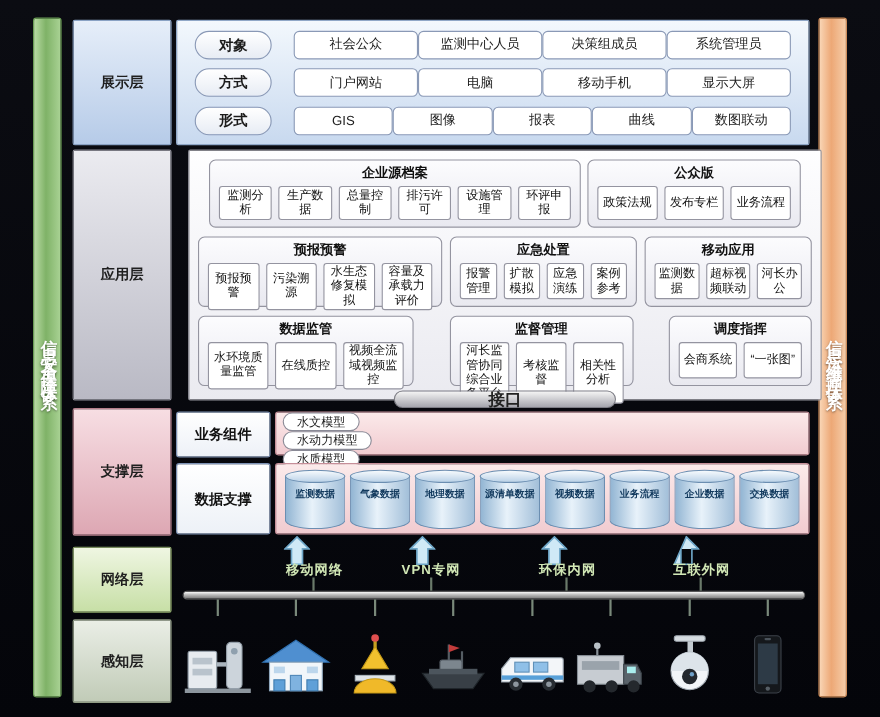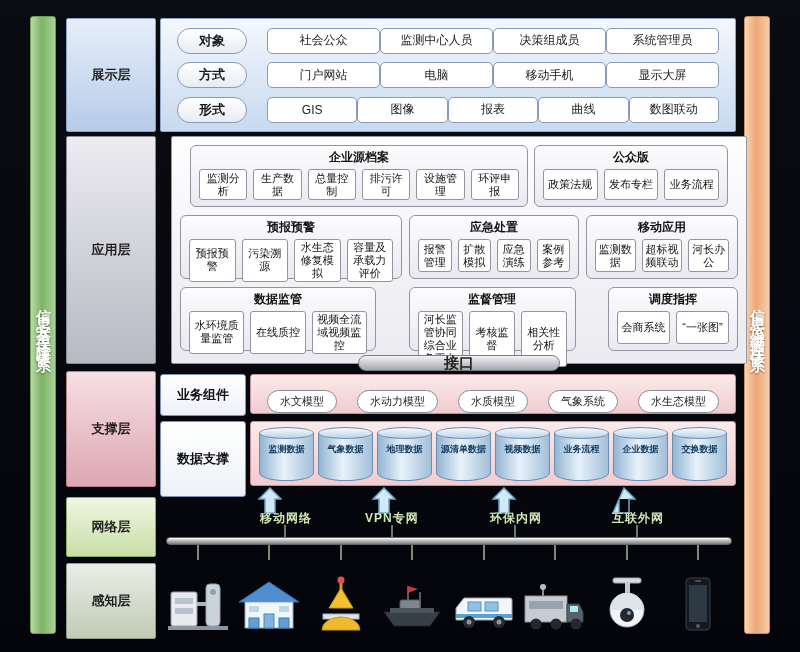--- a/index.html
+++ b/index.html
@@ -37,23 +37,23 @@
   .group { border:1px solid #9494a0; border-radius:6px; background:linear-gradient(180deg,#fcfcfe,#e9e9f0); display:flex; flex-direction:column; }
   .group-title { text-align:center; font-size:12px; font-weight:bold; color:#111; padding-top:3px; }
   .group-items { flex:1; display:flex; gap:6px; padding:3px 8px 6px; }
   .gitem { flex:1; background:#fff; border:1px solid #9494a0; border-radius:3px; display:flex; align-items:center; justify-content:center; text-align:center; font-size:11px; line-height:1.18; color:#111; padding:1px 2px; }
   .g-w338{width:338px} .g-w194{width:194px} .g-w222{width:222px} .g-w170{width:170px} .g-w152{width:152px} .g-w196{width:196px} .g-w202{width:167px} .g-w130{width:130px}
   #interface-pill { position:absolute; left:50%; transform:translateX(-50%); bottom:-8px; width:202px; height:16px; border-radius:8px; background:linear-gradient(180deg,#f4f4f4,#a5a5ad); border:1px solid #7d7d85; display:flex; align-items:center; justify-content:center; font-size:15px; font-weight:bold; color:#222; z-index:5; }
 
   
   .sub-label { position:absolute; left:160px; width:86px; background:linear-gradient(180deg,#ffffff,#edf1f7); border:1px solid #7e93b6; border-radius:3px; display:flex; align-items:center; justify-content:center; font-size:13px; font-weight:bold; color:#111; }
   #sub-comp-label { top:374px; height:42px; }
-  #sub-data-label { top:421px; height:76px; }
+  #sub-data-label { top:421px; height:65px; }
   .pink-panel { position:absolute; left:250px; width:486px; background:linear-gradient(180deg,#fbeaea,#f1cbd0); border:1px solid #c68f99; border-radius:3px; }
-  #comp-panel { top:374px; height:40px; display:flex; align-items:flex-end; justify-content:space-around; padding:0 6px; }
+  #comp-panel { top:374px; height:40px; display:flex; align-items:flex-start; justify-content:space-around; padding:0 6px;flex-direction:column; }
   .model-pill { height:23px; border-radius:12px; border:1px solid #8a8a96; background:#fff; display:flex; align-items:center; justify-content:center; font-size:11px; color:#1c1c1c; padding:0 12px; white-space:nowrap; }
   #data-panel { top:421px; height:65px; display:flex; align-items:center; justify-content:space-between; padding:0 8px; }
   .cyl { position:relative; width:55px; height:54px; flex:none; }
   .cyl-top { position:absolute; left:0; right:0; top:0; height:12px; border-radius:50%; background:linear-gradient(180deg,#f6fafd,#bcd3e8); border:1px solid #6b8eb1; z-index:2; }
   .cyl-body { position:absolute; left:0; right:0; top:6px; bottom:0; background:linear-gradient(90deg,#92b5d3 0%,#e8f2fa 45%,#a2bfd9 100%); border:1px solid #6b8eb1; border-top:none; border-radius:0 0 27px 27px / 0 0 8px 8px; }
   .cyl-txt { position:absolute; left:1px; right:1px; top:17px; text-align:center; font-size:9px; font-weight:bold; color:#123a5e; line-height:1.2; z-index:3; }
 
   
   .up-arrow { position:absolute; top:487px; width:24px; height:27px; }
 

